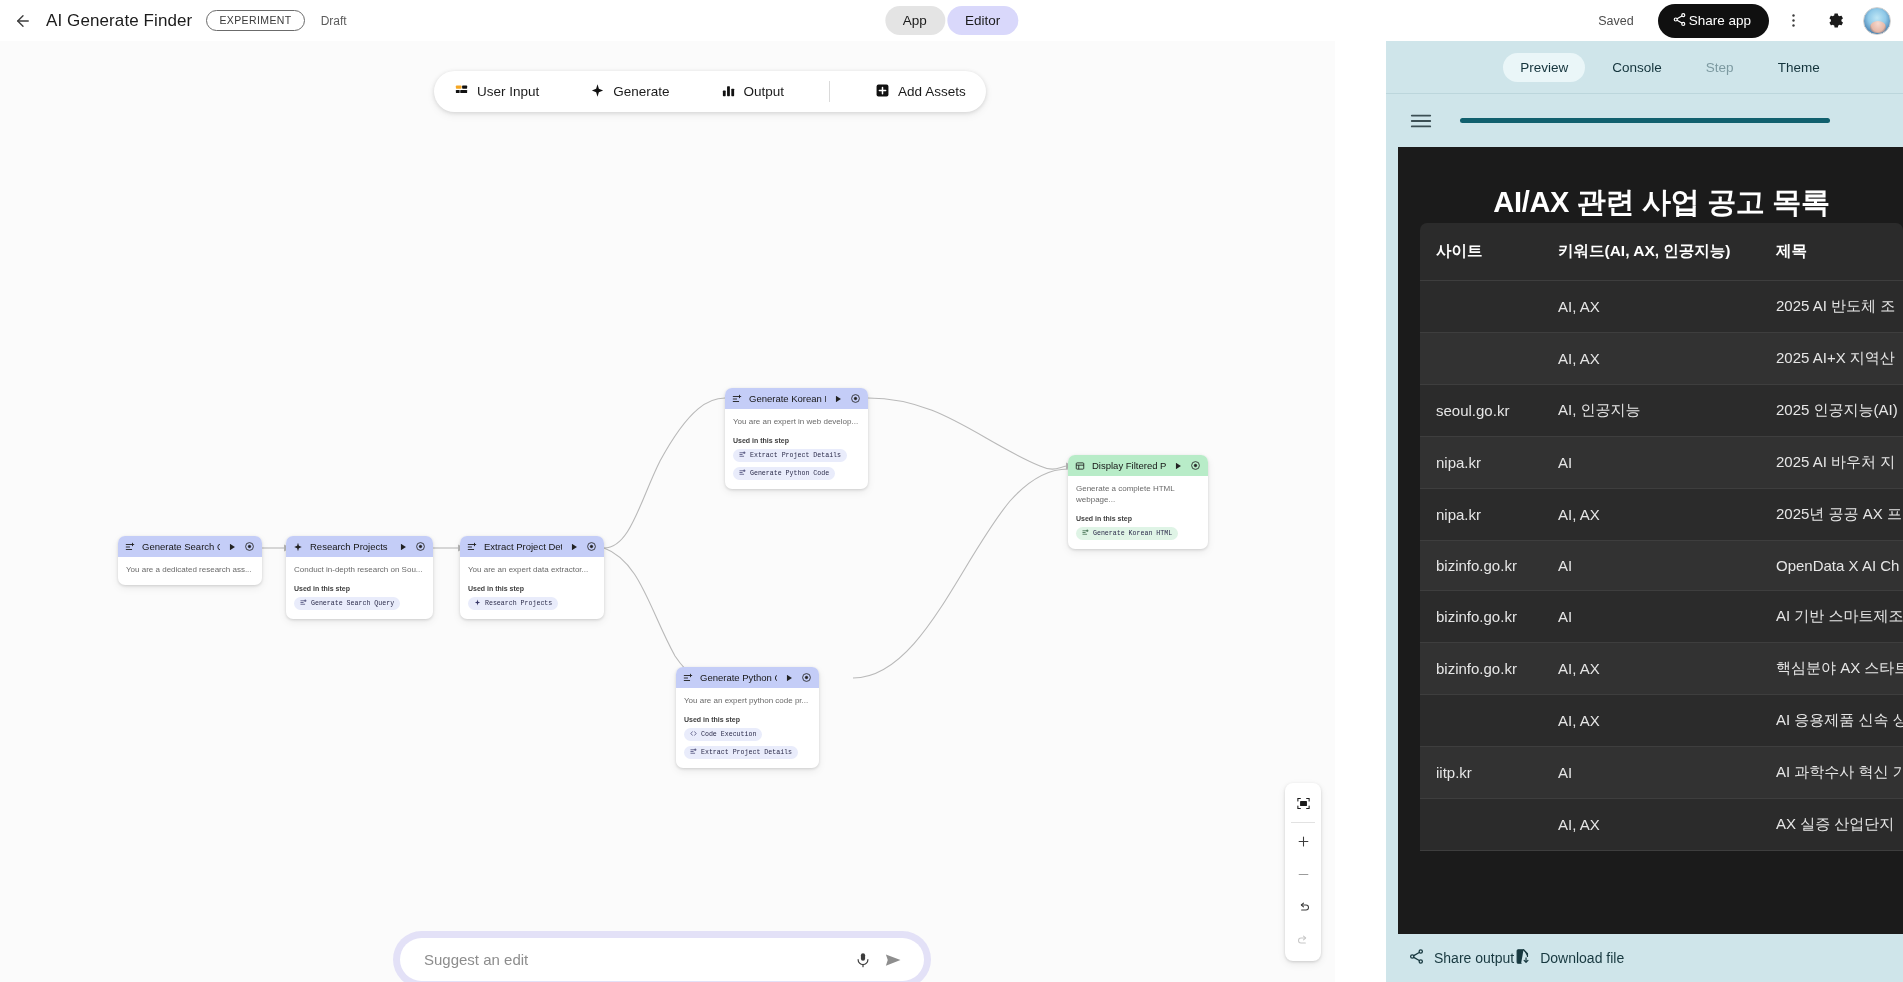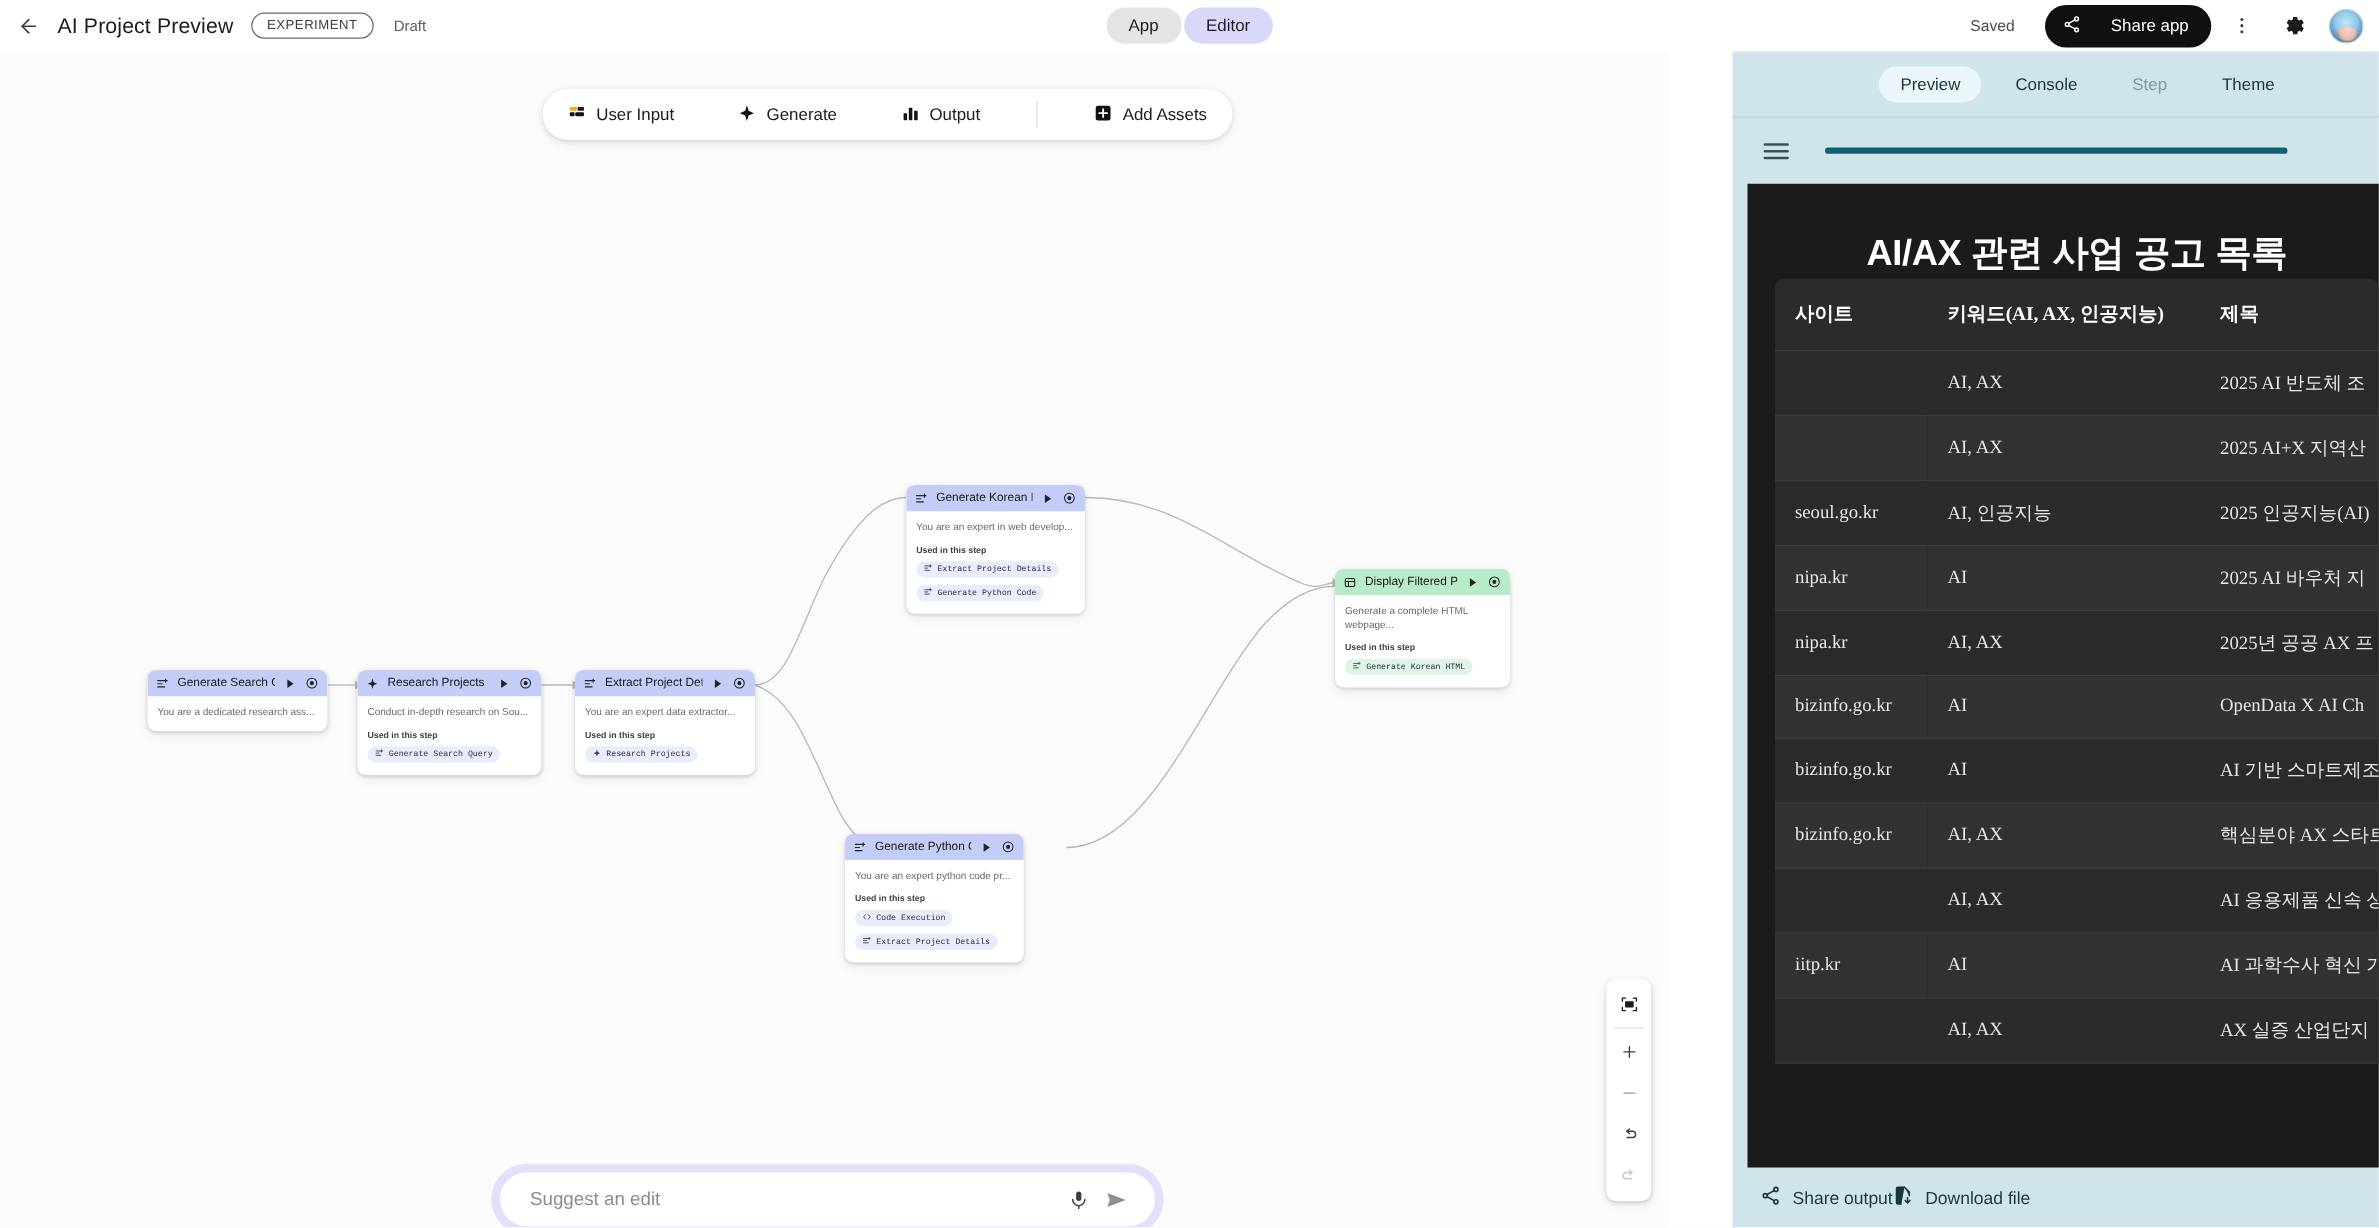--- a/index.html
+++ b/index.html
@@ -49,21 +49,21 @@
   }
   .mode-btn.app { background: #e4e4e4; }
   .mode-btn.editor { background: #d9d8fb; }
 
   #topbar-right {
     margin-left: auto; display: flex; align-items: center; padding-right: 12px; gap: 2px;
   }
   #saved-label { font-size: 12.5px; color: #4c4c4c; margin-right: 22px; }
   #share-app-btn {
     background: #101010; color: #ffffff; border: none; border-radius: 20px;
-    height: 34px; padding: 0 18px 0 14px; display: flex; align-items: center; gap: 24px;
+    height: 34px; padding: 0 18px 0 14px; display: flex; align-items: center; gap: 2px;
     font-size: 13.5px; cursor: pointer; font-family: "Liberation Sans", sans-serif;
   }
   #share-app-btn svg { width: 15px; height: 15px; }
   .icon-btn {
     width: 36px; height: 36px; display: flex; align-items: center; justify-content: center;
     border-radius: 50%; cursor: pointer; margin-left: 4px;
   }
   .icon-btn svg { width: 17px; height: 17px; }
   #avatar {
     width: 28px; height: 28px; border-radius: 50%; margin-left: 8px; cursor: pointer;
@@ -203,21 +203,20 @@
   }
   #dl-btn-wrap { text-align: center; padding: 30px 0 28px 0; }
   #excel-dl-btn {
     background: #1161ca; color: #ffffff; border: none; border-radius: 3px;
     padding: 13px 30px; font-size: 15.5px; font-weight: bold; cursor: pointer;
     font-family: "Liberation Sans", sans-serif;
   }
   #kr-table-wrap {
     margin: 0 22px; background: #2b2b2b; border-radius: 7px 7px 0 0;
     overflow: hidden;
-    font-family: Liberation Serif, serif;
   }
   table.kr-table { width: 640px; border-collapse: collapse; table-layout: fixed; }
   table.kr-table th {
     text-align: left; color: #ffffff; font-size: 15.5px; font-weight: bold;
     padding: 18px 0 18px 16px; border-bottom: 1px solid #3e3e3e;
     white-space: nowrap;
   }
   table.kr-table td {
     color: #e6e6e6; font-size: 15px; padding: 16px 0 16px 16px;
     border-bottom: 1px solid #3e3e3e; white-space: nowrap;
@@ -253,21 +252,21 @@
 </head>
 <body>
 
 <div id="topbar">
   <div id="back-arrow">
     <svg viewBox="0 0 24 24" fill="none" stroke="#3c3c3c" stroke-width="1.8" stroke-linecap="round" stroke-linejoin="round">
         <path d="M19 12H5"></path>
         <path d="M12 19l-7-7 7-7"></path>
       </svg>
   </div>
-  <div id="app-title">AI Project Preview</div>
+  <div id="app-title">AI Generate Finder</div>
   <div id="experiment-badge">EXPERIMENT</div>
   <div id="draft-label">Draft</div>
 
   <div id="mode-toggle">
     <button class="mode-btn app">App</button>
     <button class="mode-btn editor">Editor</button>
   </div>
 
   <div id="topbar-right">
     <span id="saved-label">Saved</span>

